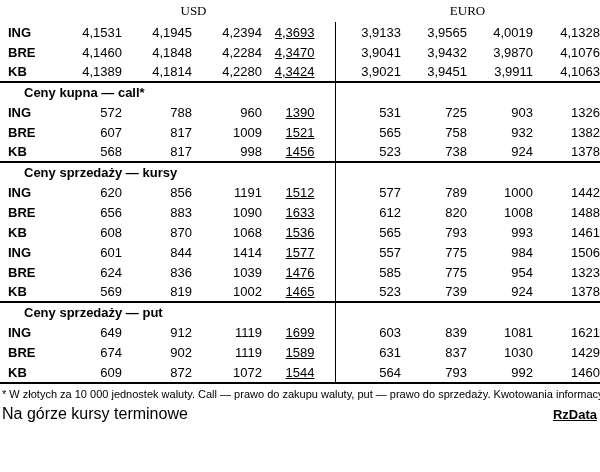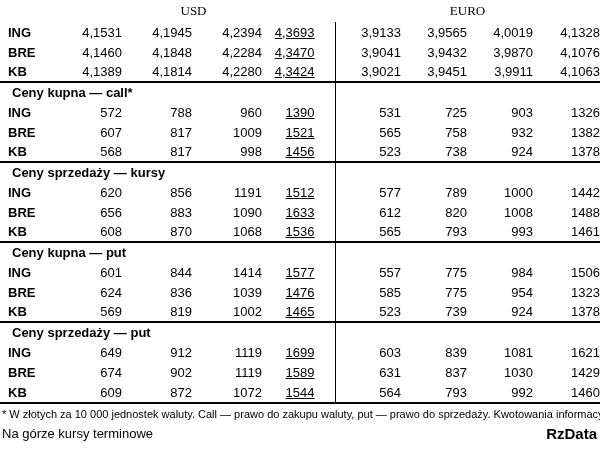--- a/index.html
+++ b/index.html
@@ -17,32 +17,32 @@
   }
   tr.currow td { height: 22px; font-family: Liberation Serif, serif; }
   .cur { font-weight: bold; text-align: center; }
   th.bank { text-align: left; padding-left: 8px; font-weight: bold; }
   .num { text-align: right; padding-right: 12px; }
   th.num { font-weight: bold; }
   td.num.c5 { padding-right: 20px; text-decoration: underline; }
   th.num.c5 { padding-right: 6px; }
   .vdiv { border-right: 1px solid #000000; }
   tr.sect td { border-top: 2px solid #000000; }
-  td.title { text-align: left; padding-left: 12px; font-weight: bold; margin-left: 13px; }
+  td.title { text-align: left; padding-left: 24px; font-weight: bold; margin-left: 13px; }
   .footnote {
     border-top: 2px solid #000000;
     font-size: 11px; padding: 4px 2px 2px 2px;
     white-space: nowrap; overflow: hidden;
   }
   .footer {
     display: flex; justify-content: space-between; align-items: center;
     padding: 3px 3px 0 2px;
   }
-  .footer .left { font-size: 13px; }
-  .footer .rz { font-size: 15px; font-weight: bold; }
+  .footer .left { font-size: 16px; }
+  .footer .rz { font-size: 13px; font-weight: bold; text-decoration: underline; }
 </style>
 </head>
 <body>
 
 <table class="rates">
   <colgroup>
     <col style="width:52px">
       <col style="width:70px">
       <col style="width:70px">
       <col style="width:70px">
@@ -164,24 +164,20 @@
     <td class="num">608</td>
     <td class="num">870</td>
     <td class="num">1068</td>
     <td class="num c5 vdiv">1536</td>
     <td class="num">565</td>
     <td class="num">793</td>
     <td class="num">993</td>
     <td class="num">1461</td>
   </tr>
 
-  <tr class="sect">
-    <td class="title vdiv" colspan="5">Ceny kupna — put</td>
-    <td colspan="4"></td>
-  </tr>
   <tr>
     <th class="bank">ING</th>
     <td class="num">601</td>
     <td class="num">844</td>
     <td class="num">1414</td>
     <td class="num c5 vdiv">1577</td>
     <td class="num">557</td>
     <td class="num">775</td>
     <td class="num">984</td>
     <td class="num">1506</td>

